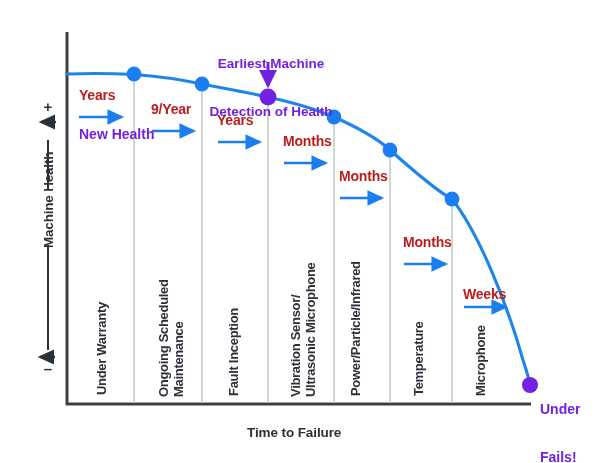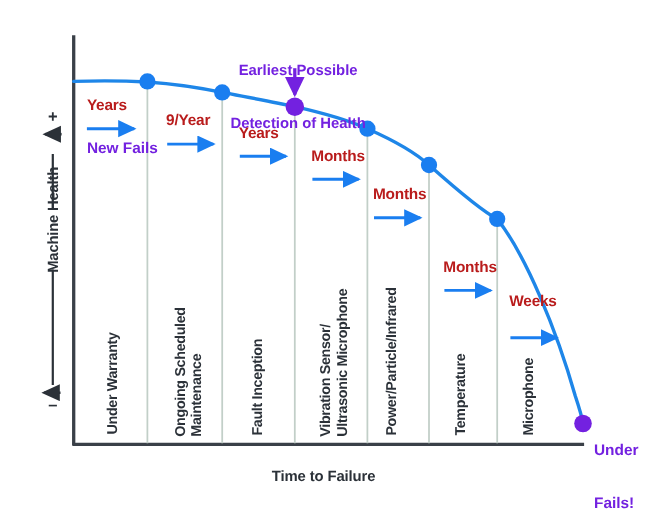--- a/index.html
+++ b/index.html
@@ -164,33 +164,33 @@
 
     <g>
       <line x1="48" y1="130" x2="48" y2="115" stroke="#2b3138" stroke-width="2.4" marker-end="url(#ah-dark-up)" transform="rotate(-90 48 122)"></line>
       <line x1="48" y1="140" x2="48" y2="190" stroke="#2b3138" stroke-width="2"></line>
       <line x1="48" y1="245" x2="48" y2="350" stroke="#2b3138" stroke-width="2"></line>
       <line x1="48" y1="350" x2="48" y2="365" stroke="#2b3138" stroke-width="2.4" marker-end="url(#ah-dark-dn)" transform="rotate(90 48 357)"></line>
     </g>
   </svg>
 
   <div class="lbl callout" style="left:196px;top:24px;width:150px;">
-    <div>Earliest Possible</div>
+    <div>Earliest Machine</div>
     <div>Detection of Health</div>
   </div>
 
   <div class="lbl cadence" style="left:79px;top:87px;">Years</div>
   <div class="lbl cadence" style="left:151px;top:101px;">9/Year</div>
   <div class="lbl cadence" style="left:217px;top:112px;">Years</div>
   <div class="lbl cadence" style="left:283px;top:133px;">Months</div>
   <div class="lbl cadence" style="left:339px;top:168px;">Months</div>
   <div class="lbl cadence" style="left:403px;top:234px;">Months</div>
-  <div class="lbl cadence" style="left:463px;top:265px;text-align:center;">Weeks</div>
-
-  <div class="lbl purple" style="left:79px;top:125px;width:70px;line-height:18px;">New Fails</div>
+  <div class="lbl cadence" style="left:463px;top:286px;text-align:center;">Weeks</div>
+
+  <div class="lbl purple" style="left:79px;top:125px;width:70px;line-height:18px;">New Health</div>
 
   <div class="lbl motorfails" style="left:540px;top:369px;width:60px;">
     <div>Under</div>
     <div>Fails!</div>
   </div>
 
   <div class="vlabel" style="left:94px;top:255px;height:140px;">Under Warranty</div>
   <div class="vlabel" style="left:156px;top:242px;height:155px;">Ongoing Scheduled
 Maintenance</div>
   <div class="vlabel" style="left:226px;top:278px;height:118px;">Fault Inception</div>

